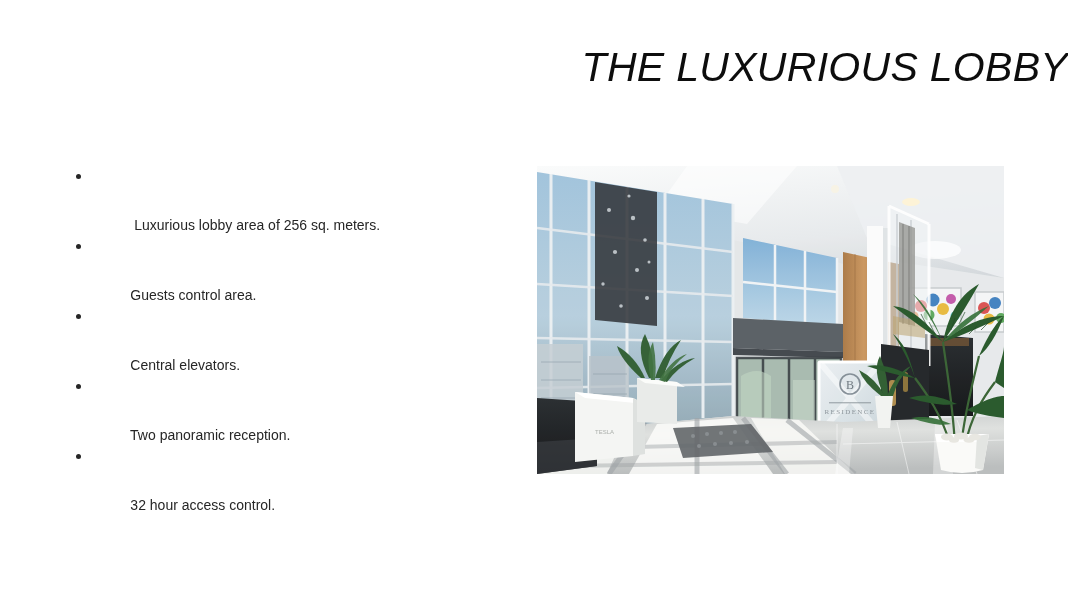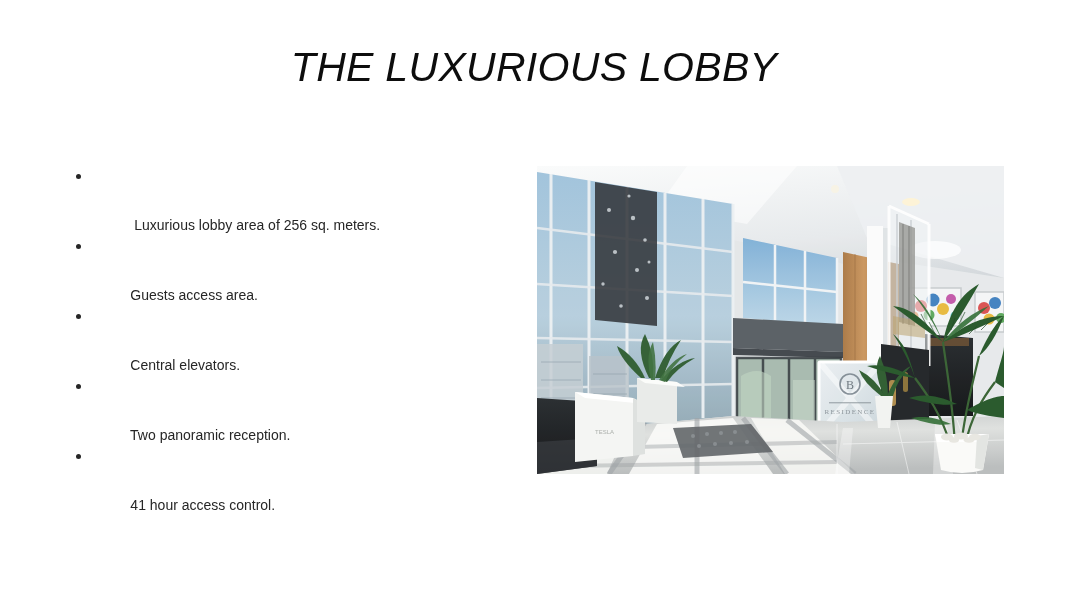--- a/index.html
+++ b/index.html
@@ -18,21 +18,21 @@
     background: #ffffff;
     overflow: hidden;
   }
 
   
   .slide-title {
     position: absolute;
     left: 0;
     top: 44px;
     width: 1068px;
-    text-align: center;
+    text-align: right;
     font-size: 41px;
     font-style: italic;
     font-weight: 400;
     letter-spacing: 0.3px;
     color: #0d0d0d;
     line-height: 1.15;
     white-space: nowrap;
   }
 
   
@@ -83,33 +83,33 @@
 
   <div class="slide-title">THE LUXURIOUS LOBBY</div>
 
   <ul class="bullet-list">
     <li class="bullet-item">
       <span class="bullet-marker"></span>
       <span> Luxurious lobby area of 256 sq. meters.</span>
     </li>
     <li class="bullet-item">
       <span class="bullet-marker"></span>
-      <span>Guests access area.</span>
+      <span>Guests control area.</span>
     </li>
     <li class="bullet-item">
       <span class="bullet-marker"></span>
       <span>Central elevators.</span>
     </li>
     <li class="bullet-item">
       <span class="bullet-marker"></span>
       <span>Two panoramic reception.</span>
     </li>
     <li class="bullet-item">
       <span class="bullet-marker"></span>
-      <span>41 hour access control.</span>
+      <span>32 hour access control.</span>
     </li>
   </ul>
 
   <div class="photo" title="Luxurious building lobby interior with tall glass curtain wall, polished marble floor, reception desk and potted palms">
     <svg viewBox="0 0 467 308" preserveAspectRatio="none">
       <defs>
         <linearGradient id="gSky" x1="0" y1="0" x2="0" y2="1">
           <stop offset="0%" stop-color="#7EAFD6"></stop>
           <stop offset="100%" stop-color="#BBD6E6"></stop>
         </linearGradient>

